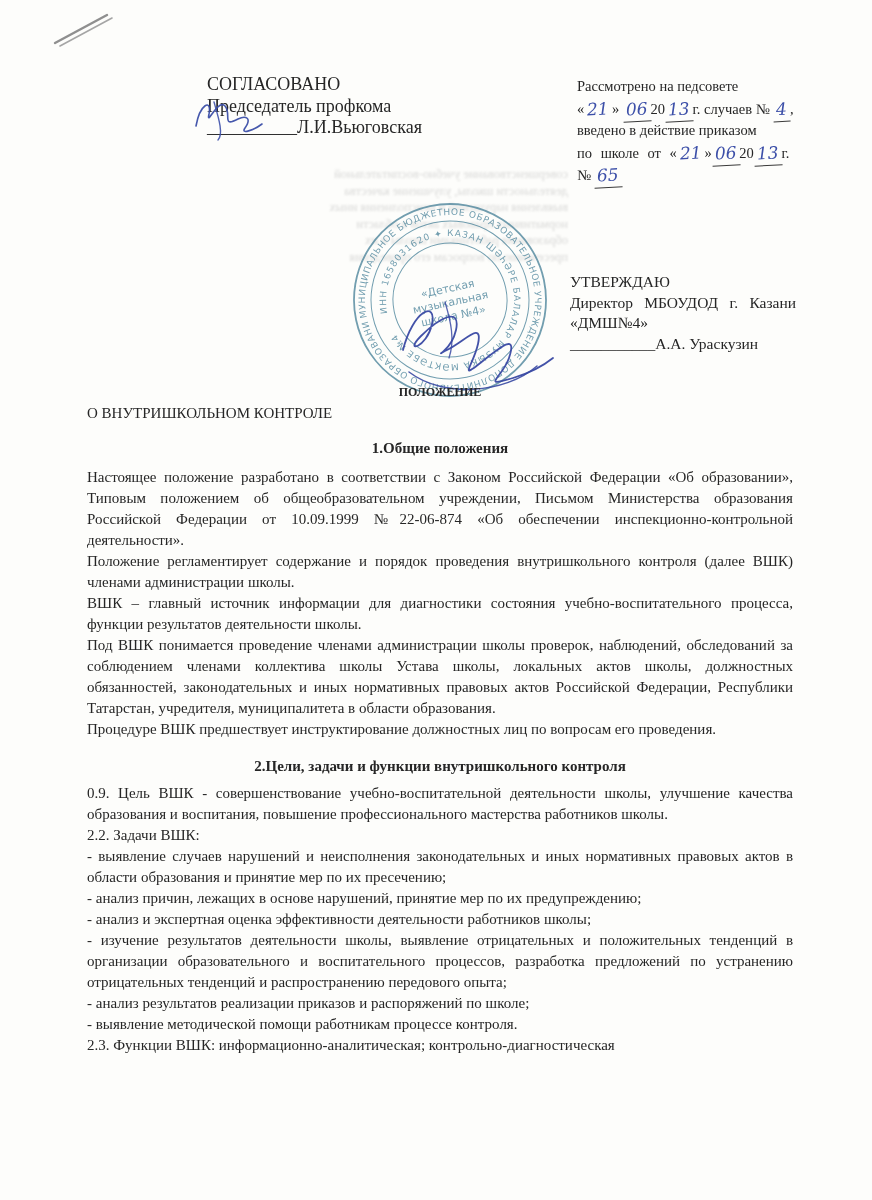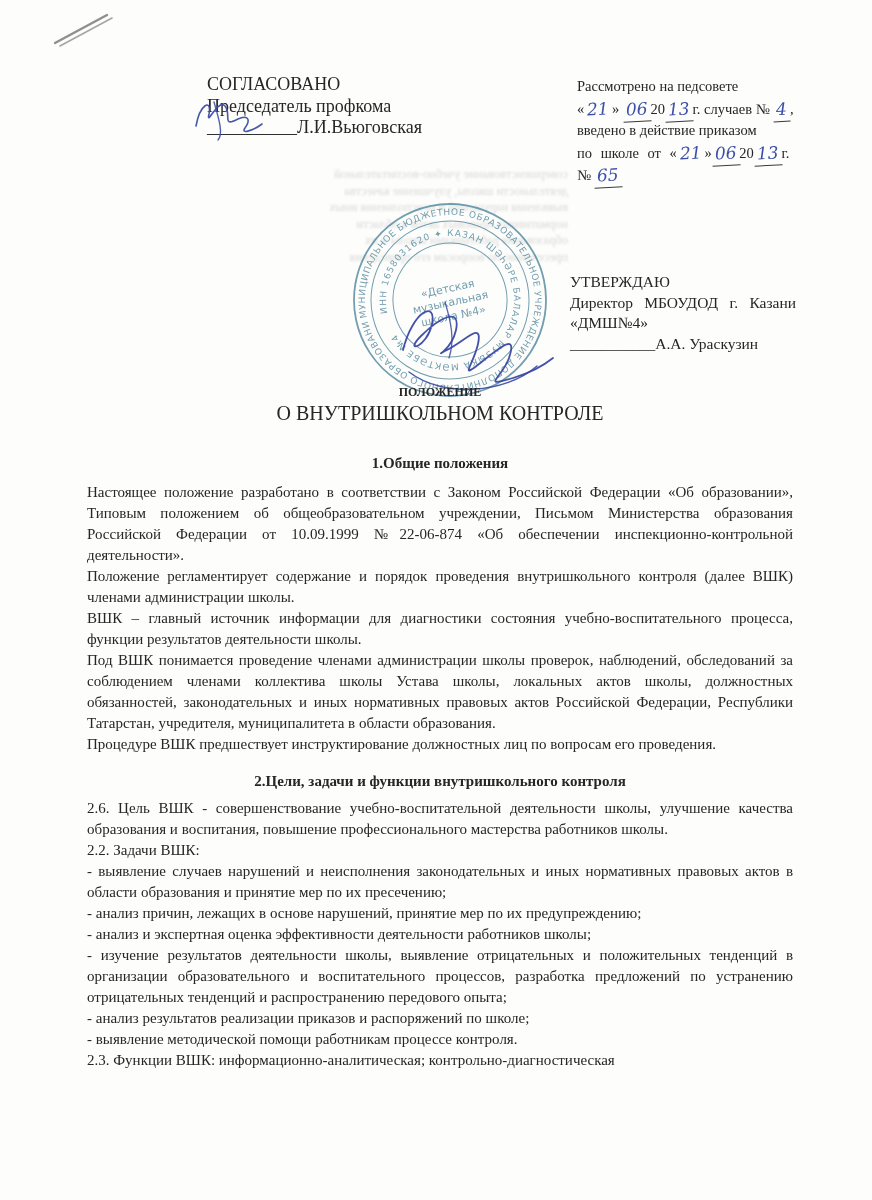--- a/index.html
+++ b/index.html
@@ -53,22 +53,22 @@
   .stamp text { font-family:"DejaVu Sans", sans-serif; }
 
   
   .approve { position:absolute; left:570px; top:272px; width:226px; font-size:15.5px; line-height:20.5px; }
   .a-org { text-align:justify; }
   .sig-director { position:absolute; left:385px; top:288px; width:185px; height:120px; }
 
   
   .doc-flow { position:absolute; left:87px; top:382px; width:706px; font-size:15px; line-height:21px; text-align:justify; }
   .t1 { text-align:center; font-weight:bold; font-size:12px; }
-  .t2 { text-align:center; font-size:20px; }
-  .h1 { text-align:center; font-weight:bold; margin-top:29px; }
+  .t2 { font-size:15px; }
+  .h1 { text-align:center; font-weight:bold; margin-top:14px; }
   .h2 { text-align:center; font-weight:bold; margin-top:16px; margin-bottom:6px; }
   .body1 { margin-top:8px; }
   .para { text-align:justify; }
 </style>
 </head>
 <body>
 
 <div class="page">
 
   <svg class="pencil" viewBox="0 0 90 45">
@@ -146,21 +146,21 @@
       <p class="para">Настоящее положение разработано в соответствии с Законом Российской Федерации «Об образовании», Типовым положением об общеобразовательном учреждении, Письмом Министерства образования Российской Федерации от 10.09.1999 №22-06-874 «Об обеспечении инспекционно-контрольной деятельности».</p>
       <p class="para">Положение регламентирует содержание и порядок проведения внутришкольного контроля (далее ВШК) членами администрации школы.</p>
       <p class="para">ВШК – главный источник информации для диагностики состояния учебно-воспитательного процесса, функции результатов деятельности школы.</p>
       <p class="para">Под ВШК понимается проведение членами администрации школы проверок, наблюдений, обследований за соблюдением членами коллектива школы Устава школы, локальных актов школы, должностных обязанностей, законодательных и иных нормативных правовых актов Российской Федерации, Республики Татарстан, учредителя, муниципалитета  в области образования.</p>
       <p class="para">Процедуре ВШК предшествует инструктирование должностных лиц по вопросам его проведения.</p>
     </div>
 
     <div class="h2">2.Цели, задачи и функции внутришкольного контроля</div>
 
     <div>
-      <p class="para">2.6. Цель ВШК - совершенствование учебно-воспитательной деятельности школы, улучшение качества образования и воспитания, повышение профессионального мастерства работников школы.</p>
+      <p class="para">0.9. Цель ВШК - совершенствование учебно-воспитательной деятельности школы, улучшение качества образования и воспитания, повышение профессионального мастерства работников школы.</p>
       <p class="para">2.2. Задачи ВШК:</p>
       <p class="para">- выявление случаев нарушений и неисполнения законодательных и иных нормативных правовых актов в области образования и принятие мер по их пресечению;</p>
       <p class="para">- анализ причин, лежащих в основе нарушений, принятие мер по их предупреждению;</p>
       <p class="para">- анализ и экспертная оценка эффективности деятельности работников школы;</p>
       <p class="para">- изучение результатов деятельности школы, выявление отрицательных и положительных тенденций в организации образовательного и воспитательного процессов,  разработка предложений по устранению отрицательных тенденций и распространению передового опыта;</p>
       <p class="para">- анализ результатов реализации приказов и распоряжений по школе;</p>
       <p class="para"> - выявление методической помощи работникам процессе контроля.</p>
       <p class="para">2.3. Функции ВШК: информационно-аналитическая; контрольно-диагностическая</p>
     </div>
   </div>

